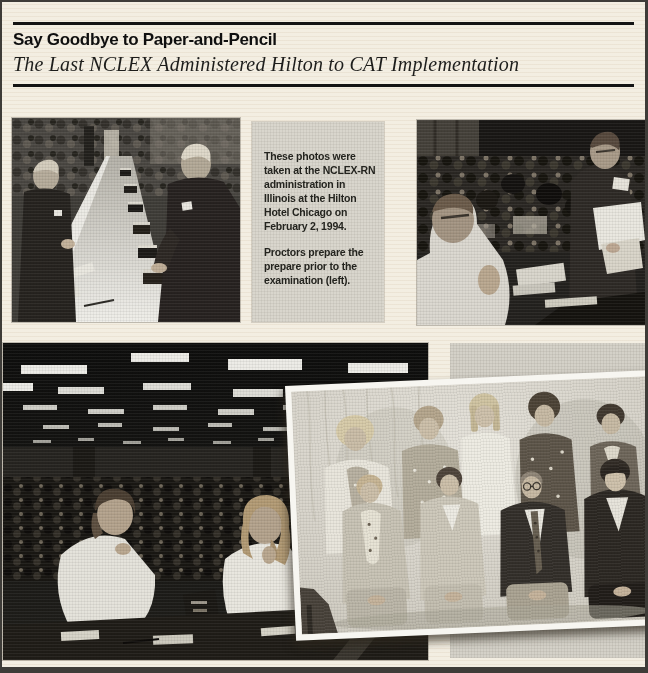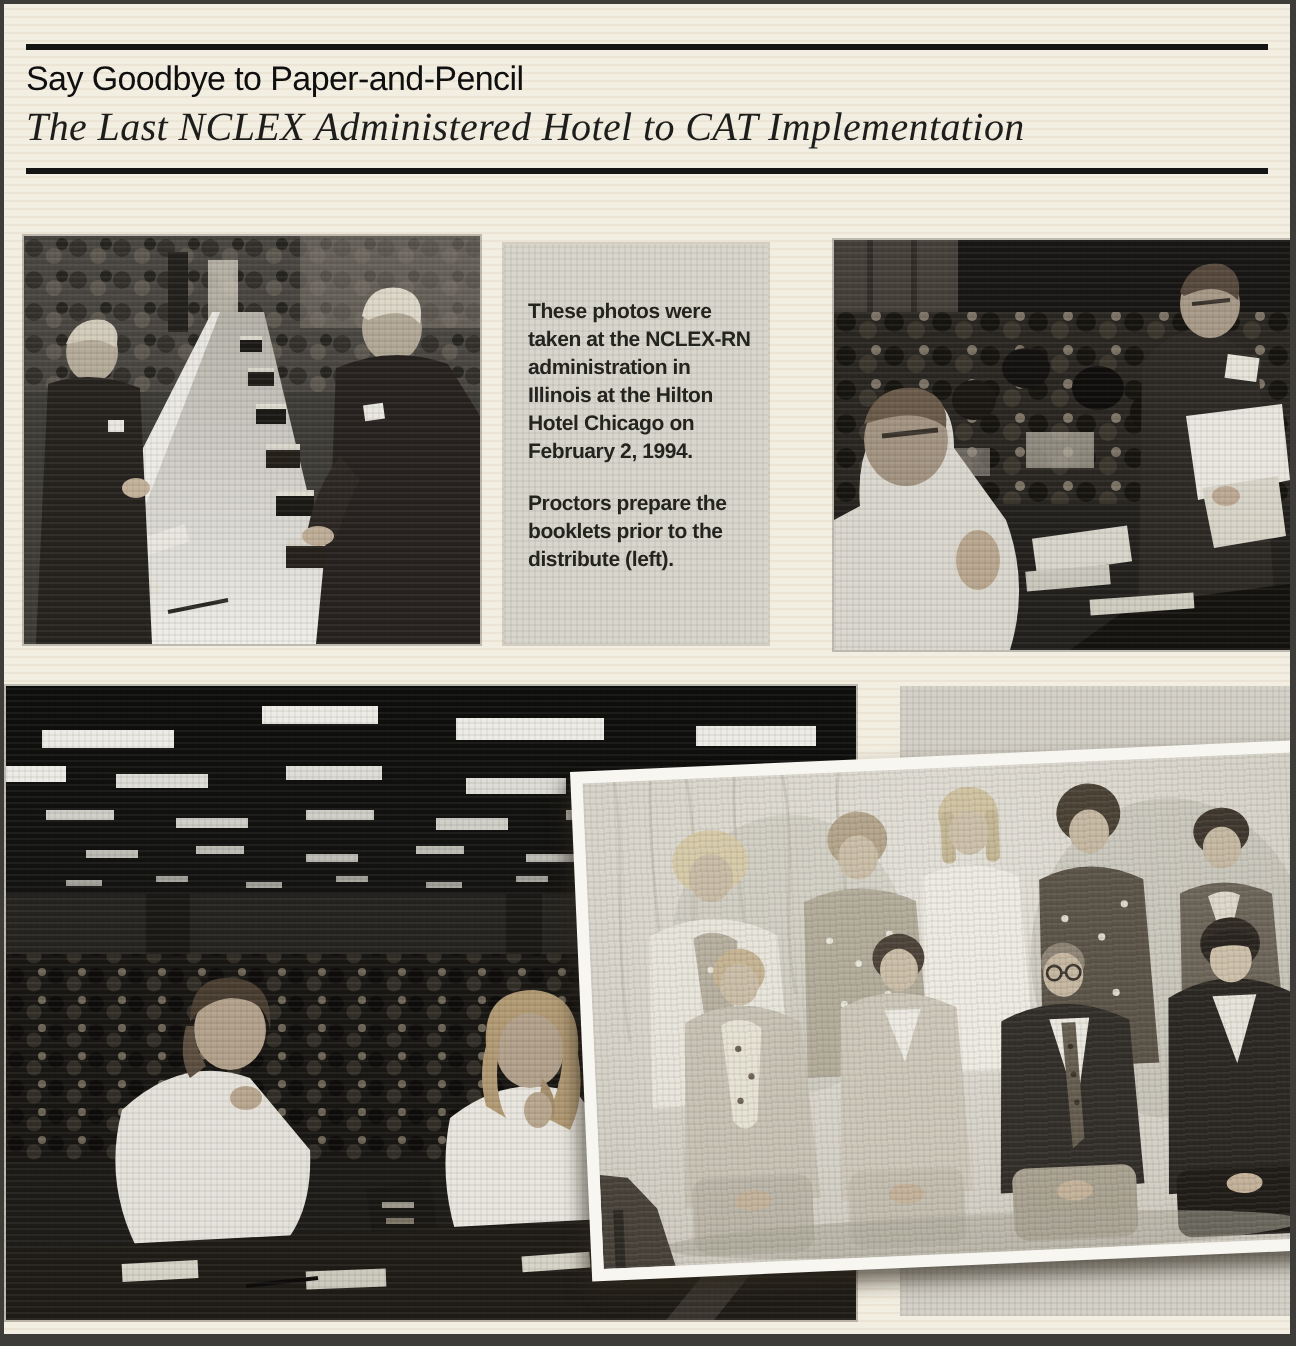--- a/index.html
+++ b/index.html
@@ -12,21 +12,21 @@
   .frame {
     position:absolute; inset:0; z-index:40; pointer-events:none;
     border:2px solid var(--frame-color, #3e3c38);
     border-right-width:3px; border-bottom-width:6px;
   }
   .rule { position:absolute; left:13px; width:621px; height:3px; background:var(--rule-color,#141414); }
   .rule-top { top:22px; }
   .rule-bottom { top:84px; }
   .page-title {
     position:absolute; left:13px; top:30px; margin:0;
-    font-size:17px; font-weight:400; letter-spacing:-0.3px;
+    font-size:17px; font-weight:700; letter-spacing:-0.3px;
     color:var(--title-color,#0f0f0f);
   }
   .page-subtitle {
     position:absolute; left:13px; top:53px; margin:0;
     font-family:"Liberation Serif", serif; font-style:italic; font-weight:500;
     font-size:20px; letter-spacing:0.2px; color:var(--subtitle-color,#1d1d1b);
   }
   .photo { position:absolute; overflow:hidden; box-shadow:0 0 0 1px rgba(70,64,54,.3); background:#2a2a28; }
   .photo svg, .overlay-inner svg { display:block; width:100%; height:100%; }
   .photo::after, .overlay-inner::after {
@@ -67,21 +67,21 @@
   }
   .overlay-inner { position:relative; width:100%; height:100%; overflow:hidden; background:#d9d6cd; }
 </style>
 </head>
 <body>
 
 <div class="page">
 
   <div class="rule rule-top"></div>
   <h1 class="page-title">Say Goodbye to Paper-and-Pencil</h1>
-  <h2 class="page-subtitle">The Last NCLEX Administered Hotel to CAT Implementation</h2>
+  <h2 class="page-subtitle">The Last NCLEX Administered Hilton to CAT Implementation</h2>
   <div class="rule rule-bottom"></div>
 
   <div class="photo photo-a">
     <svg viewBox="0 0 228 204" preserveAspectRatio="none">
       <defs>
         <pattern id="pa-crowd" width="22" height="16" patternUnits="userSpaceOnUse">
           <rect width="22" height="16" fill="#4a4742"></rect>
           <circle cx="5" cy="6" r="4.5" fill="#34312c"></circle>
           <circle cx="15" cy="10" r="4" fill="#5f5a52"></circle>
           <circle cx="19" cy="4" r="3" fill="#27251f"></circle>
@@ -128,21 +128,21 @@
         <path d="M156,66 Q184,54 212,64 L228,90 L228,204 L146,204 L154,120 Z" fill="#272220"></path>
         <rect x="170" y="84" width="10" height="8" fill="#e9e7e0" transform="rotate(-8 175 88)"></rect>
         <path d="M158,110 Q146,126 142,146 L156,152 Q162,132 168,122 Z" fill="#2d2824"></path>
         <ellipse cx="147" cy="150" rx="8" ry="5" fill="#bfae97"></ellipse>
       </g>
     </svg>
   </div>
 
   <div class="caption-panel">
     <p>These photos were taken at the NCLEX-RN administration in Illinois at the Hilton Hotel Chicago on February 2, 1994.</p>
-    <p>Proctors prepare the booklets prior to the distribute (left).</p>
+    <p>Proctors prepare the prepare prior to the examination (left).</p>
   </div>
 
   <div class="photo photo-b">
     <svg viewBox="0 0 228 205" preserveAspectRatio="none">
       <defs>
         <pattern id="pb-crowd" width="24" height="17" patternUnits="userSpaceOnUse">
           <rect width="24" height="17" fill="#2a2723"></rect>
           <circle cx="6" cy="7" r="5" fill="#17150f"></circle>
           <circle cx="17" cy="11" r="4.5" fill="#3c382f"></circle>
           <circle cx="21" cy="4" r="2.5" fill="#7d7466"></circle>

